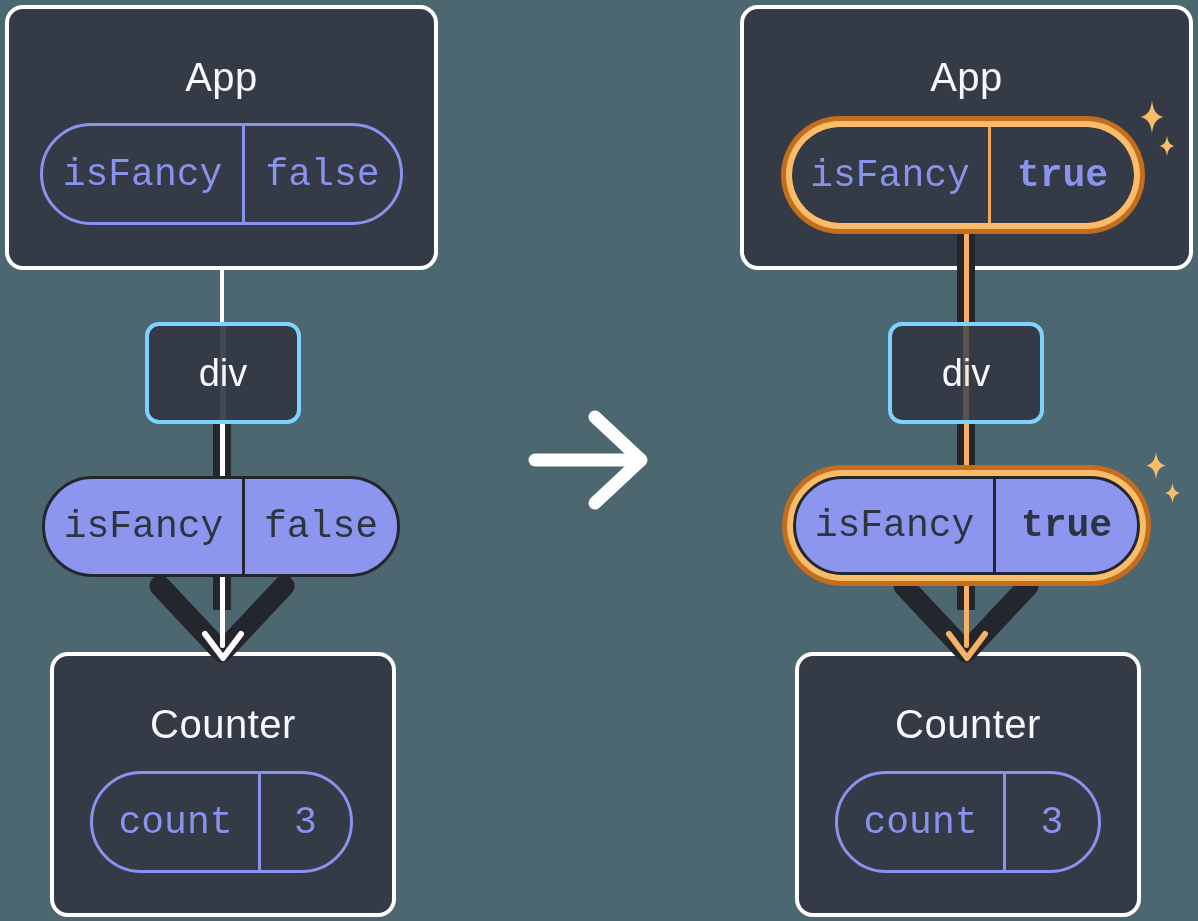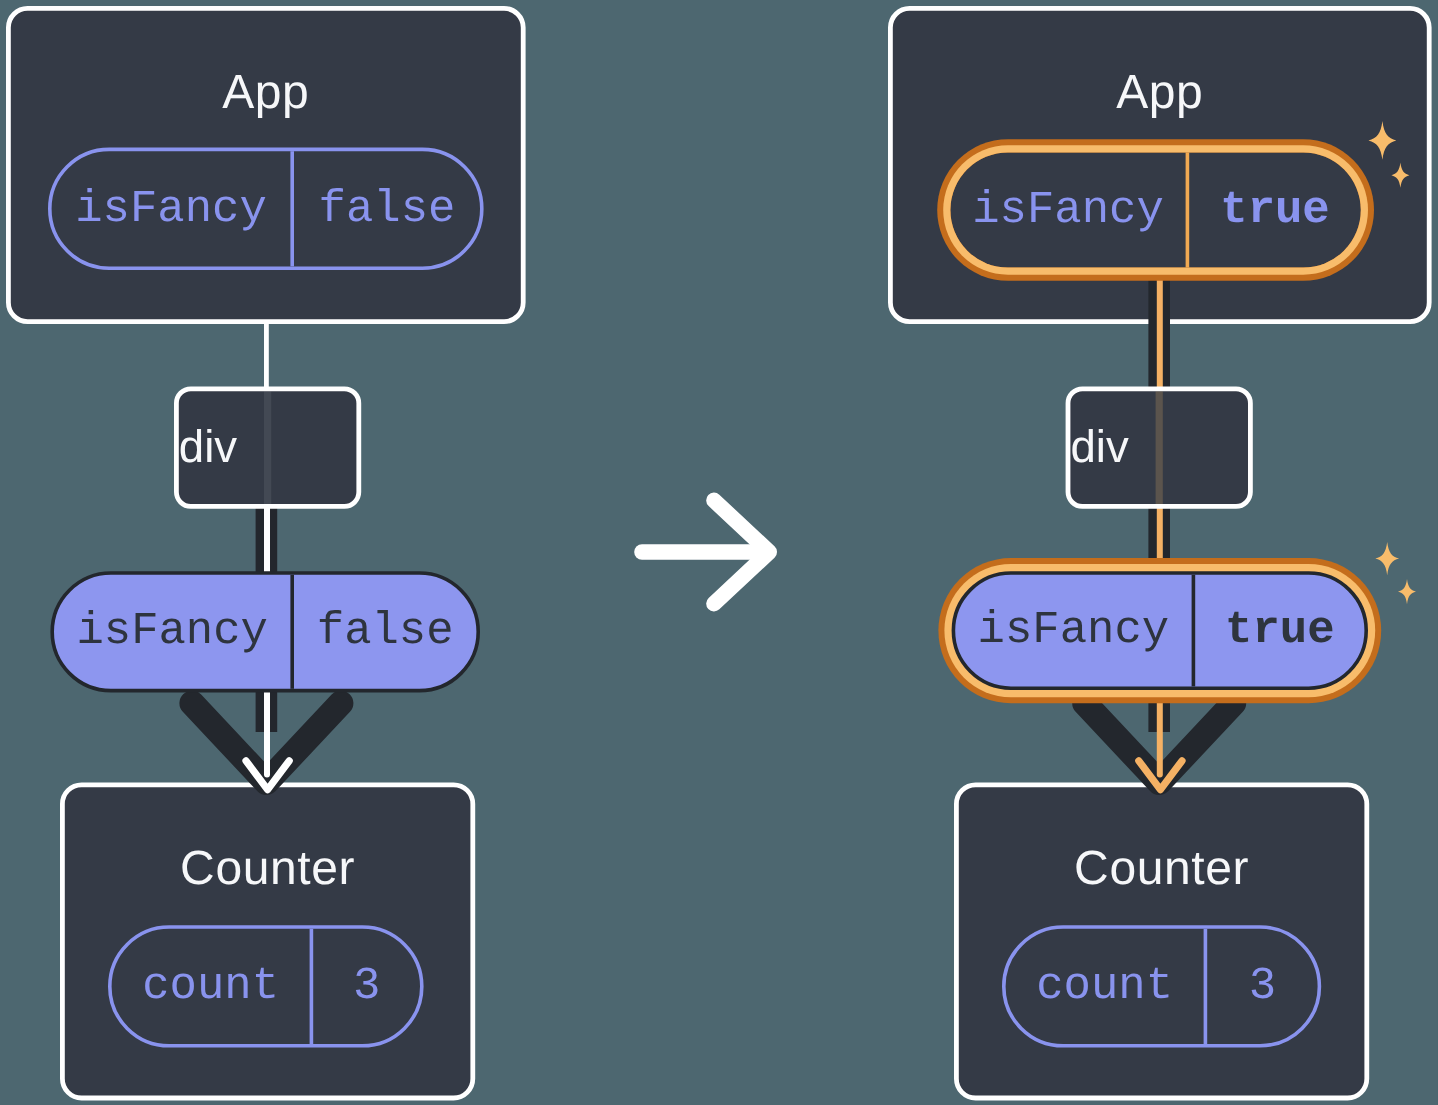--- a/index.html
+++ b/index.html
@@ -10,23 +10,23 @@
   }
   .card {
     position:absolute; background:#343A46; border:4px solid #FFFFFF;
     border-radius:18px; z-index:1; box-sizing:border-box;
   }
   .title {
     position:absolute; left:0; right:0; top:46px; text-align:center;
     color:#F6F7F9; font-size:40px; font-weight:500; letter-spacing:.5px;
   }
   .node {
-    position:absolute; background:#343A46; border:4px solid #ffffff;
+    position:absolute; background:#343A46; border:4px solid #7dd3fc;
     border-radius:14px; z-index:5; box-sizing:border-box;
-    display:flex; align-items:center; 
+    display:flex; align-items:center; justify-content:center;
     color:#F6F7F9; font-size:38px; font-weight:500; overflow:hidden;
   }
   .ghost { position:absolute; top:0; bottom:0; left:50%; width:6px; transform:translateX(-50%); }
   .ghost.white  { background:rgba(255,255,255,0.08); }
   .ghost.orange { background:rgba(248,188,107,0.20); }
   .pill {
     position:absolute; display:flex; border-radius:60px; font-size:38px;
     z-index:5; box-sizing:border-box;
   }
   .pill .cell { display:flex; align-items:center; justify-content:center; flex:1;font-family:Liberation Mono, monospace; }

